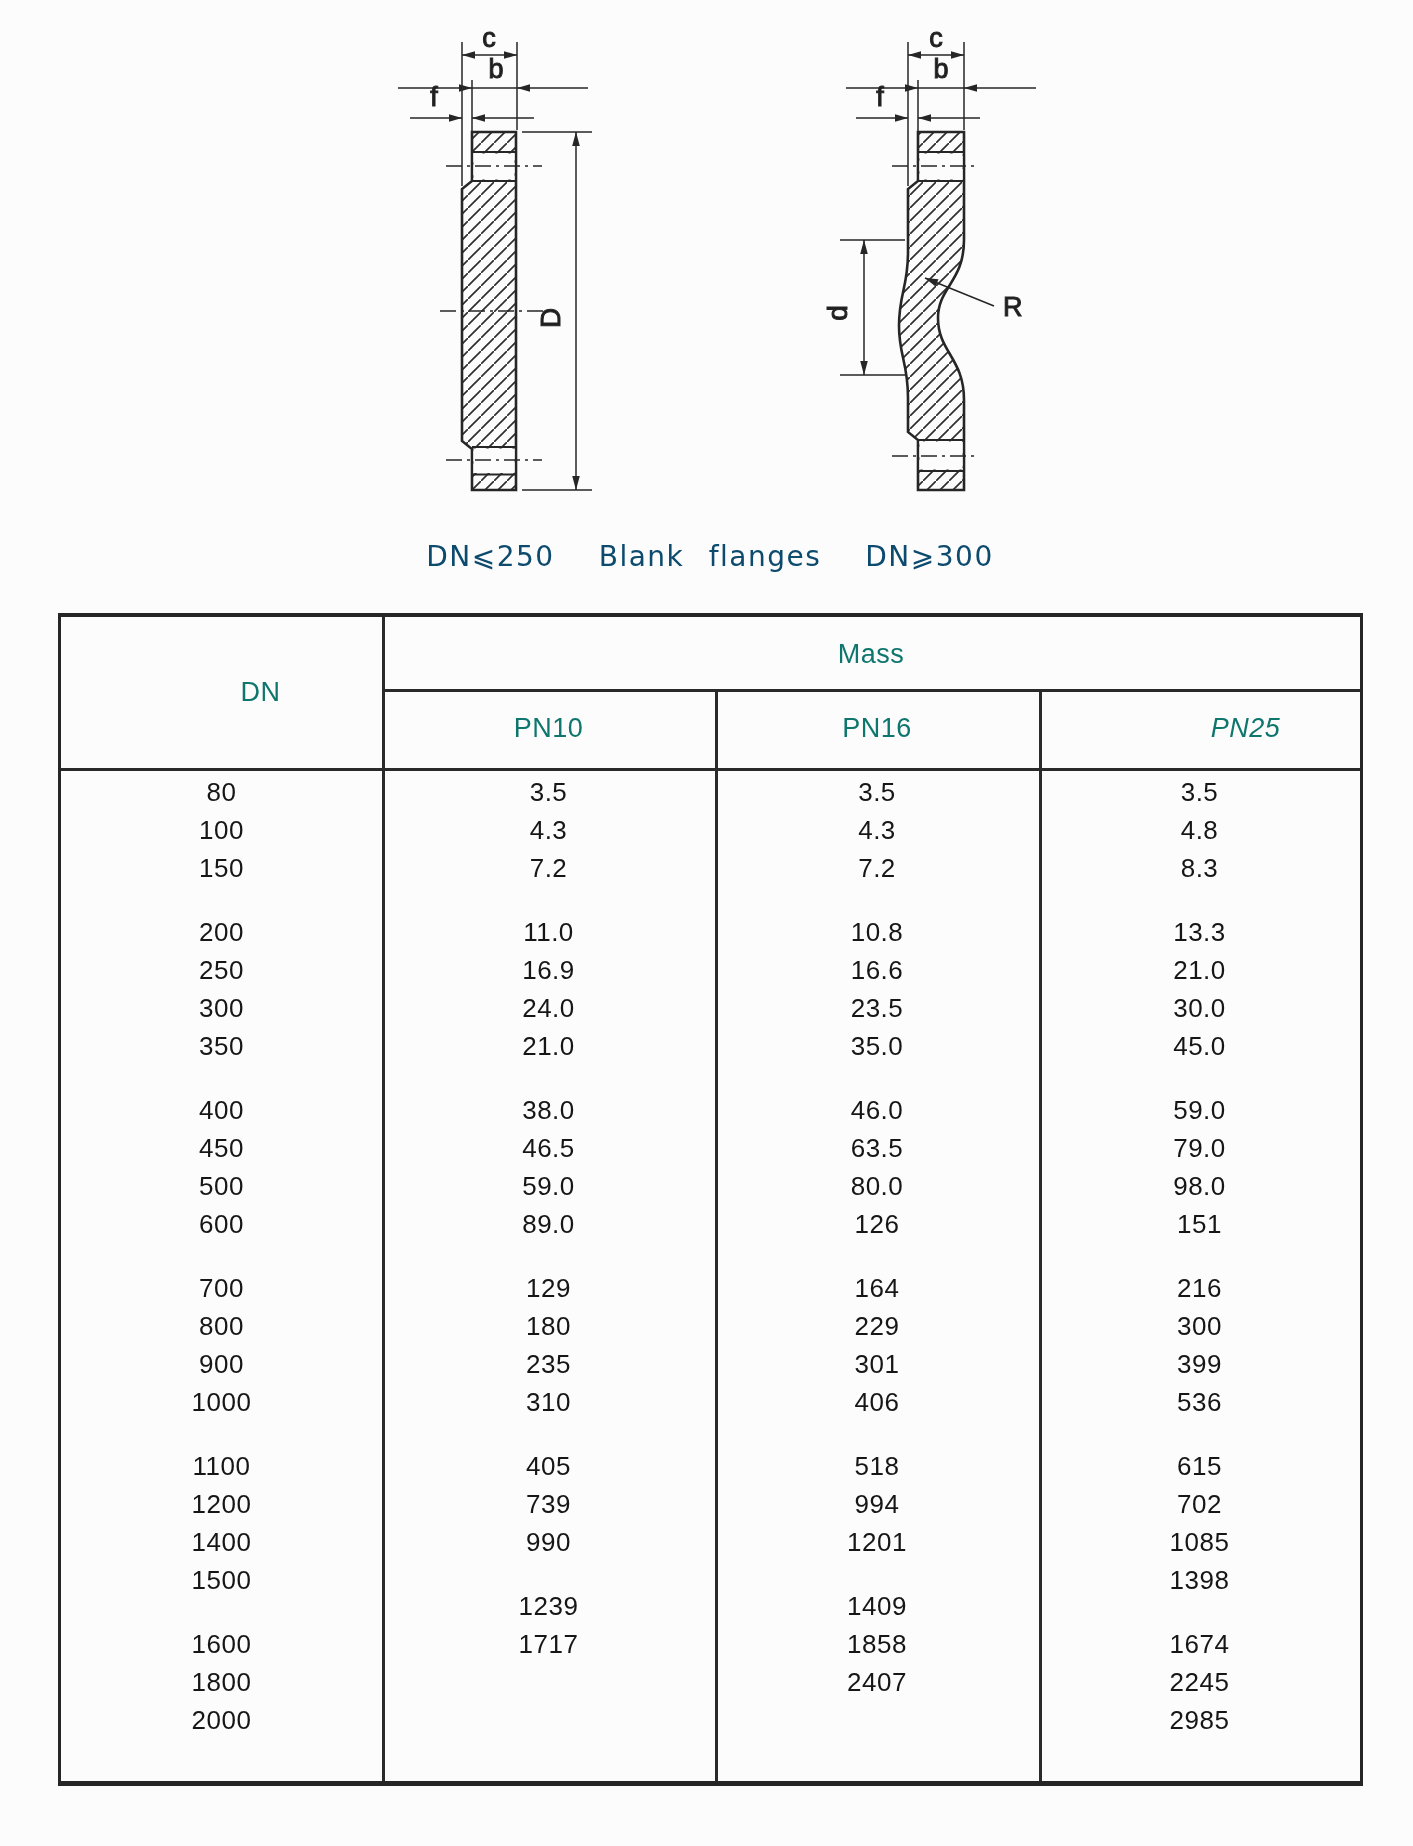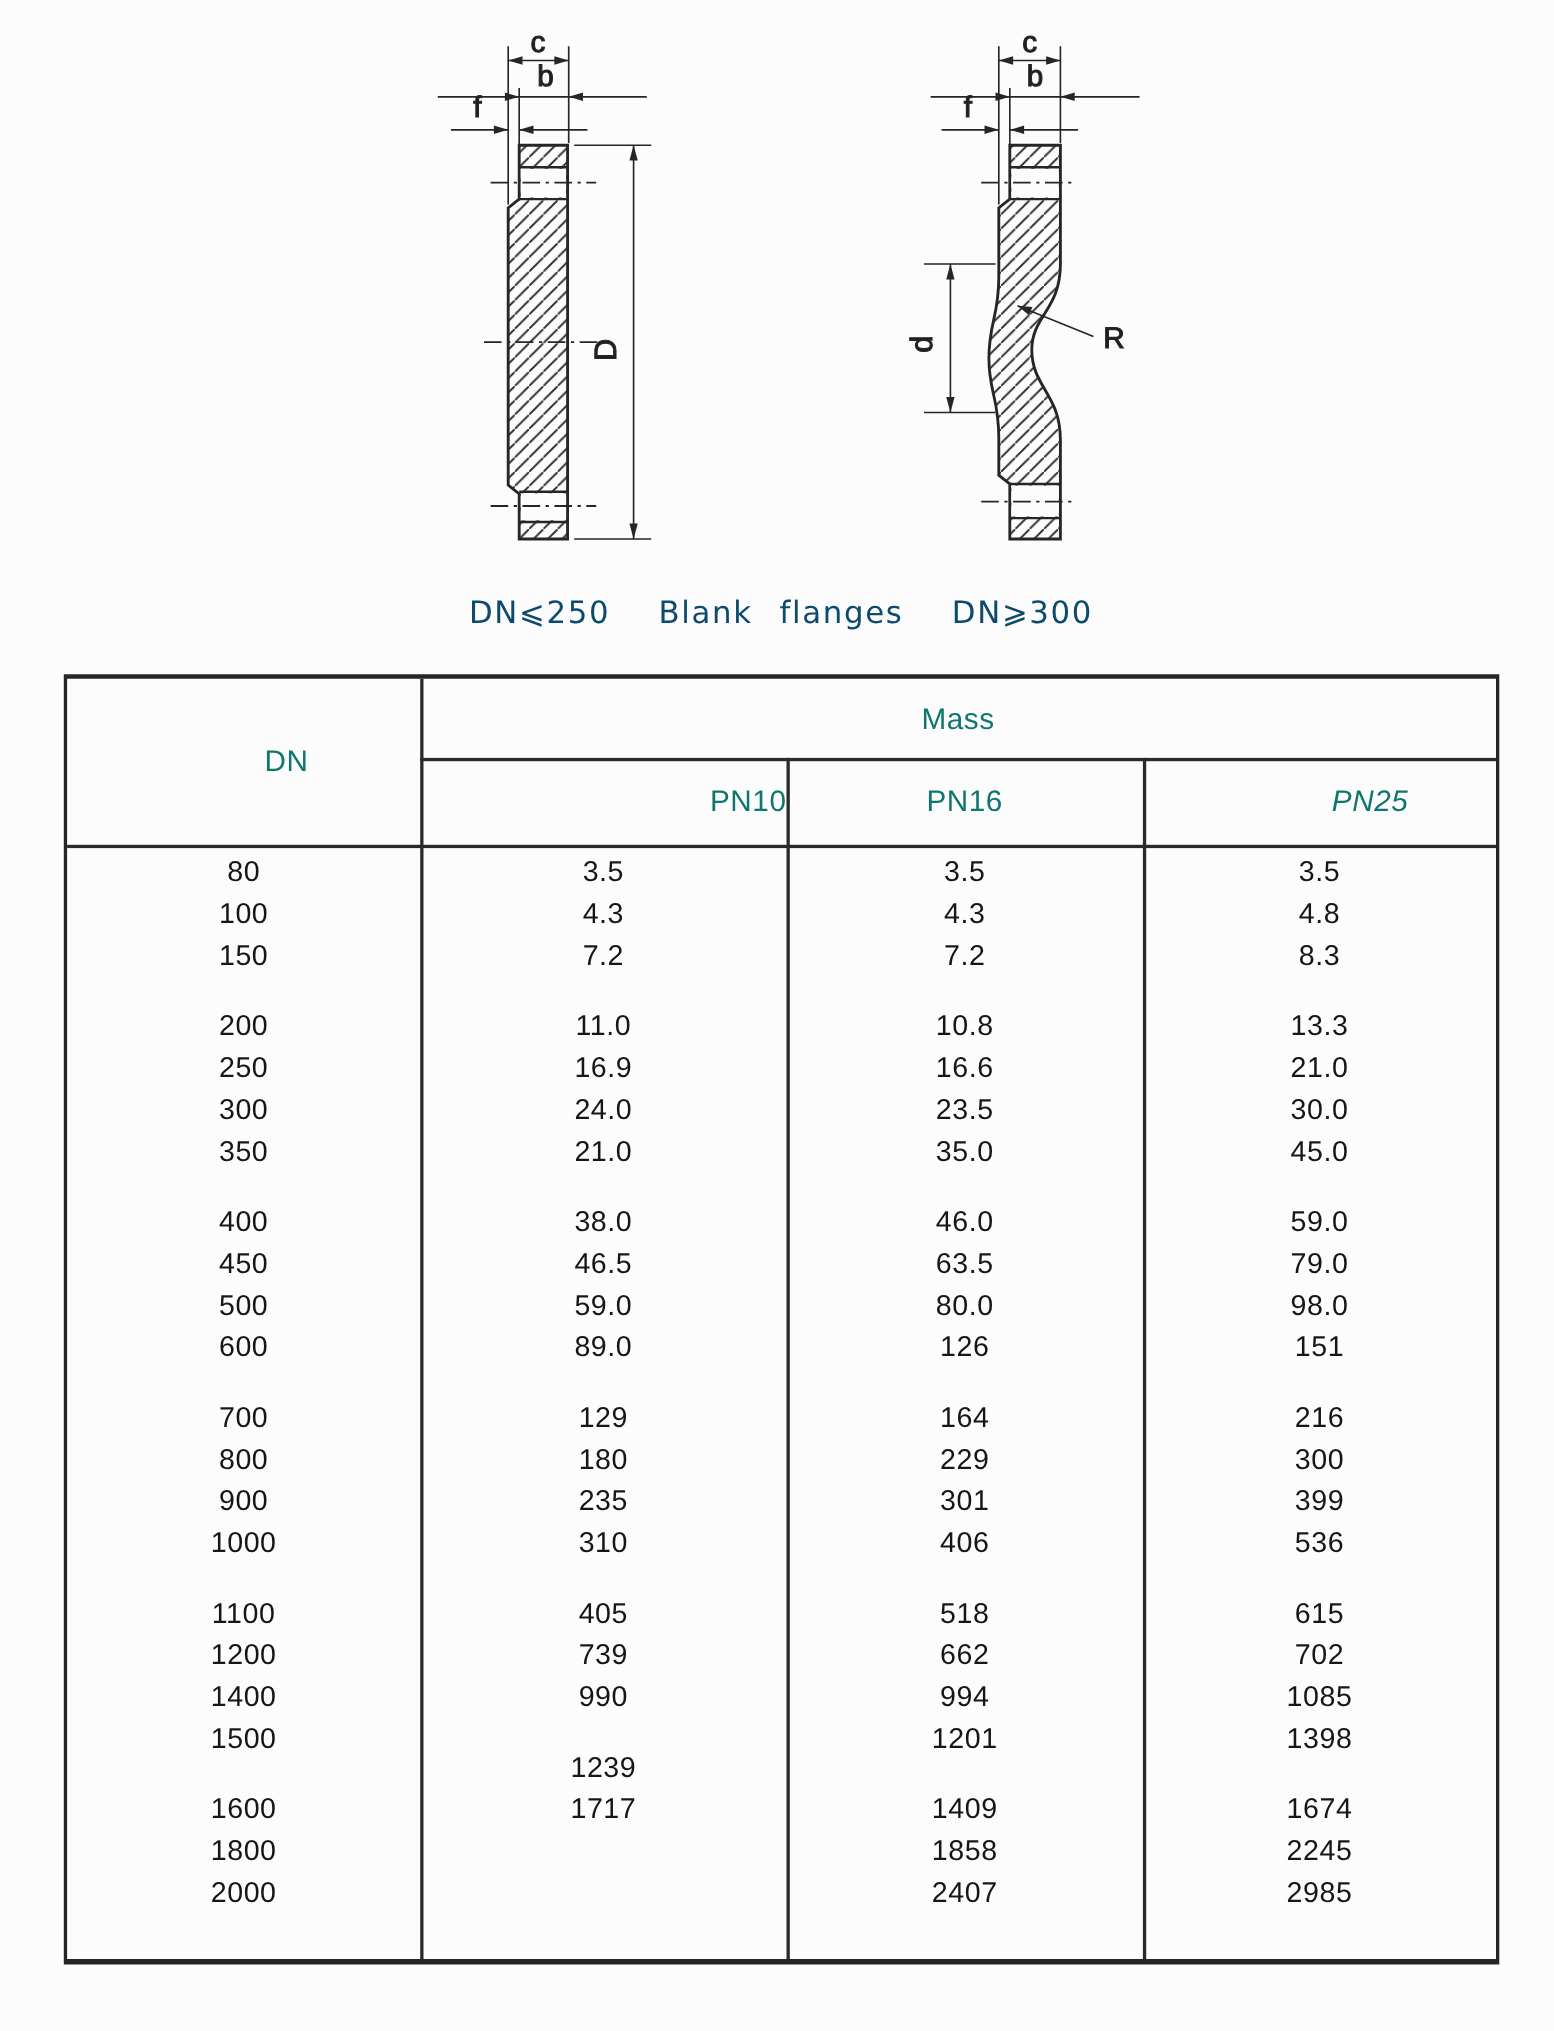--- a/index.html
+++ b/index.html
@@ -28,21 +28,21 @@
   .vsep{position:absolute;width:3px;background:#2a2a2a;}
   .hsep{position:absolute;height:3px;background:#2a2a2a;}
   .sep-dn{left:321px;top:0;bottom:0;}
   .sep-pn1{left:654px;top:72px;bottom:0;}
   .sep-pn2{left:978px;top:72px;bottom:0;}
   .line-mass{left:321px;right:0;top:72px;}
   .line-header{left:0;right:0;top:151px;}
   .hcell{position:absolute;text-align:center;font-size:27px;color:#0f766e;letter-spacing:0.5px;}
   .h-dn{left:0;width:321px;top:60px;margin-left:39px;}
   .h-mass{left:321px;width:978px;top:22px;}
-  .h-pn10{left:321px;width:333px;top:96px;text-align:right;}
+  .h-pn10{left:321px;width:333px;top:96px;}
   .h-pn16{left:654px;width:324px;top:96px;}
   .h-pn25{left:1024px;width:321px;top:96px;font-style:italic;}
   .body-col{position:absolute;top:156px;}
   .col-0{left:0;width:321px;}
   .col-1{left:321px;width:333px;}
   .col-2{left:654px;width:324px;}
   .col-3{left:978px;width:321px;}
   .tcell{height:38px;line-height:38px;text-align:center;font-size:26px;color:#161616;letter-spacing:0.5px;}
   .tgap{height:26px;}
 </style>
@@ -244,21 +244,20 @@
       <div class="tcell">63.5</div>
       <div class="tcell">80.0</div>
       <div class="tcell">126</div>
       <div class="tgap"></div>
       <div class="tcell">164</div>
       <div class="tcell">229</div>
       <div class="tcell">301</div>
       <div class="tcell">406</div>
       <div class="tgap"></div>
       <div class="tcell">518</div>
-      <div class="tcell">662</div>
       <div class="tcell">994</div>
       <div class="tcell">1201</div>
       <div class="tgap"></div>
       <div class="tcell">1409</div>
       <div class="tcell">1858</div>
       <div class="tcell">2407</div>
     </div>
   <div class="body-col col-3">
       <div class="tcell">3.5</div>
       <div class="tcell">4.8</div>

